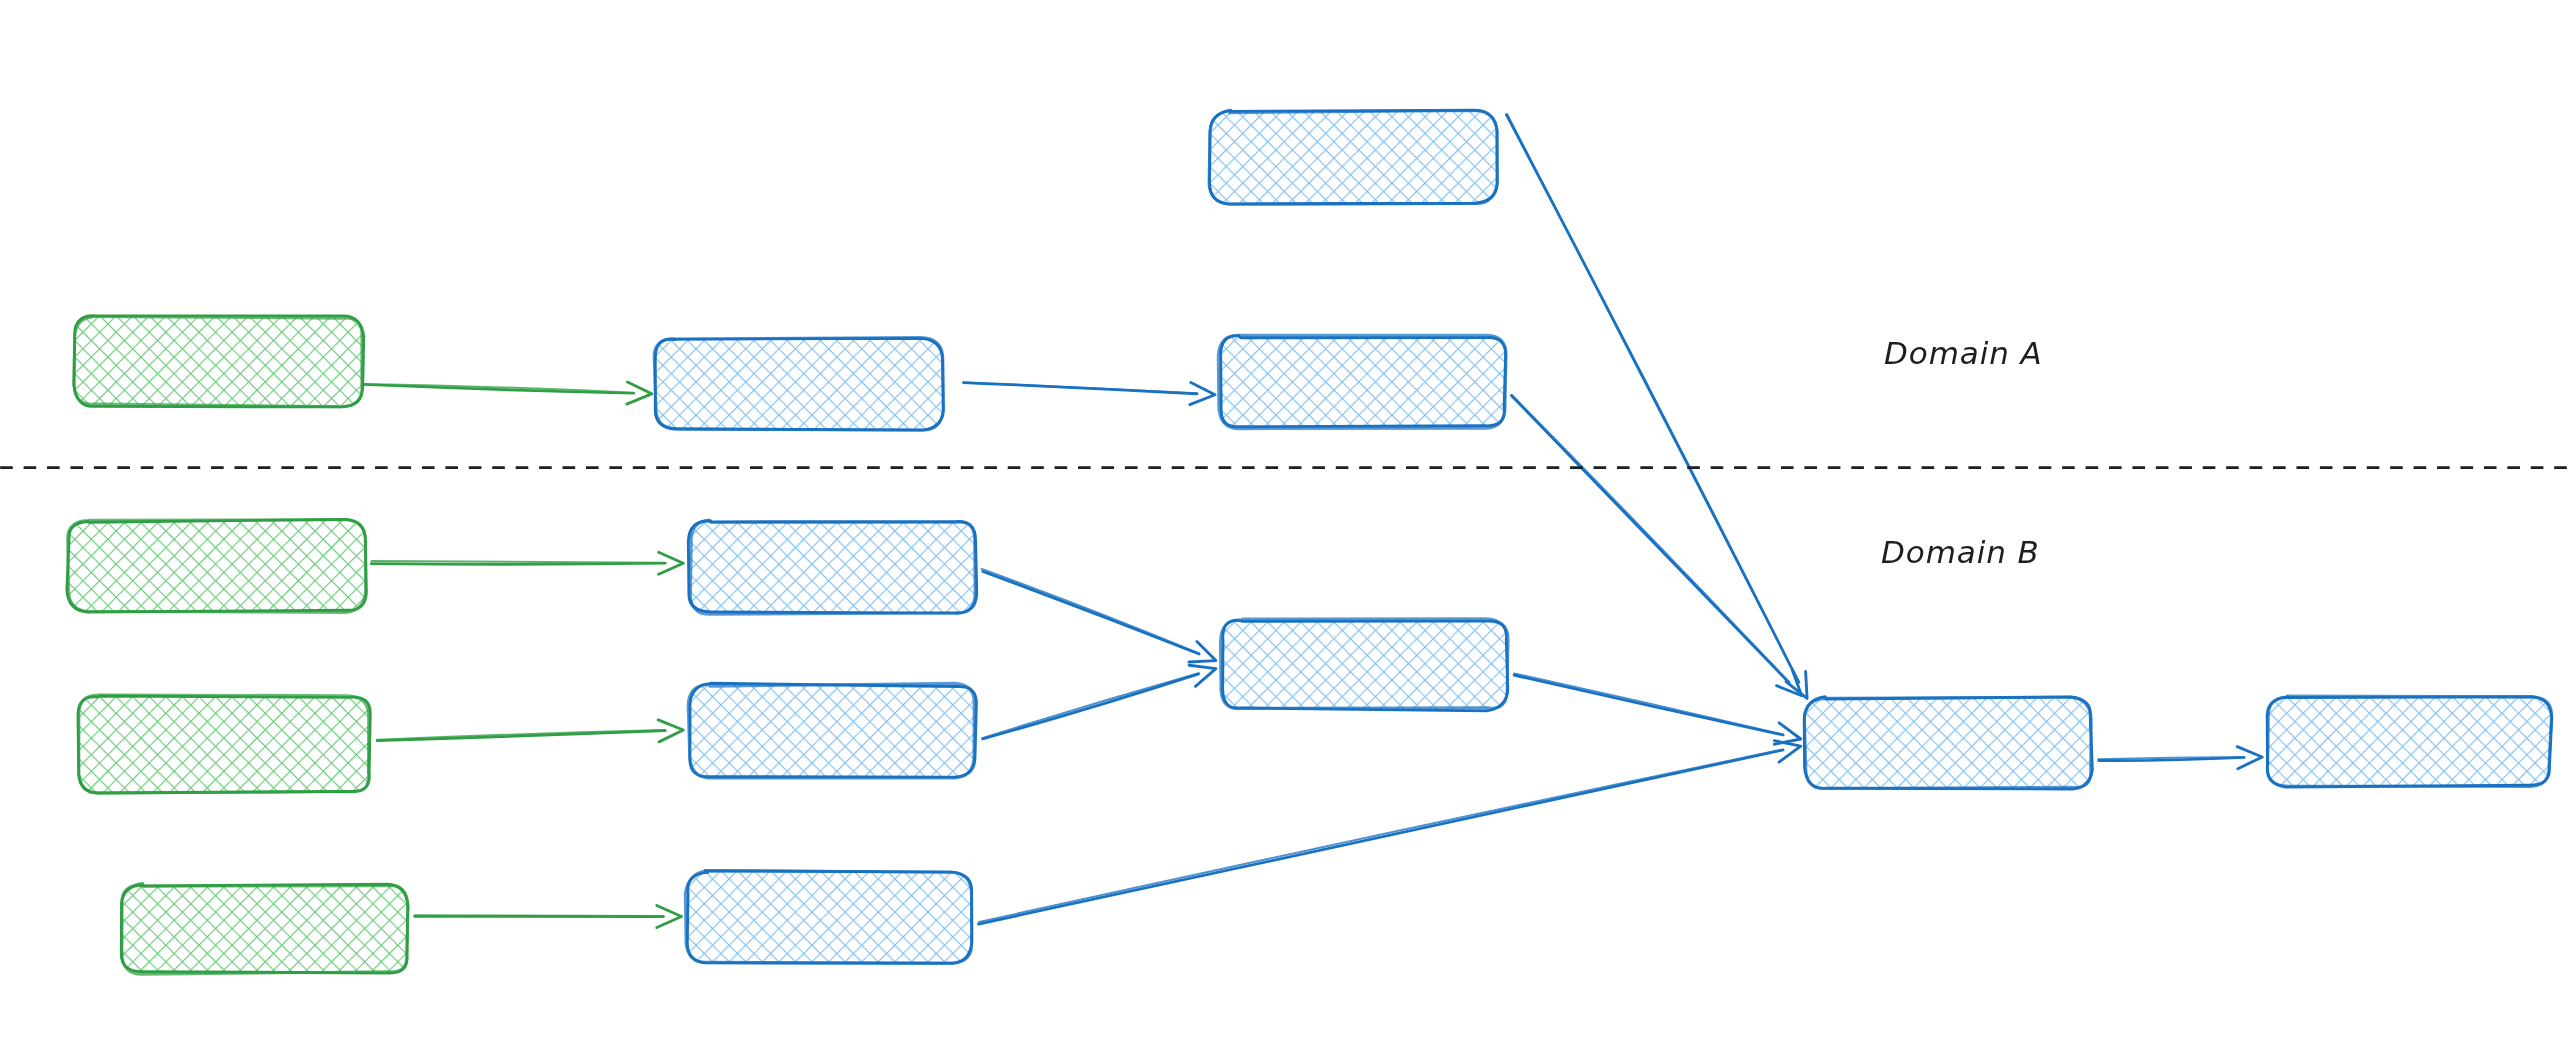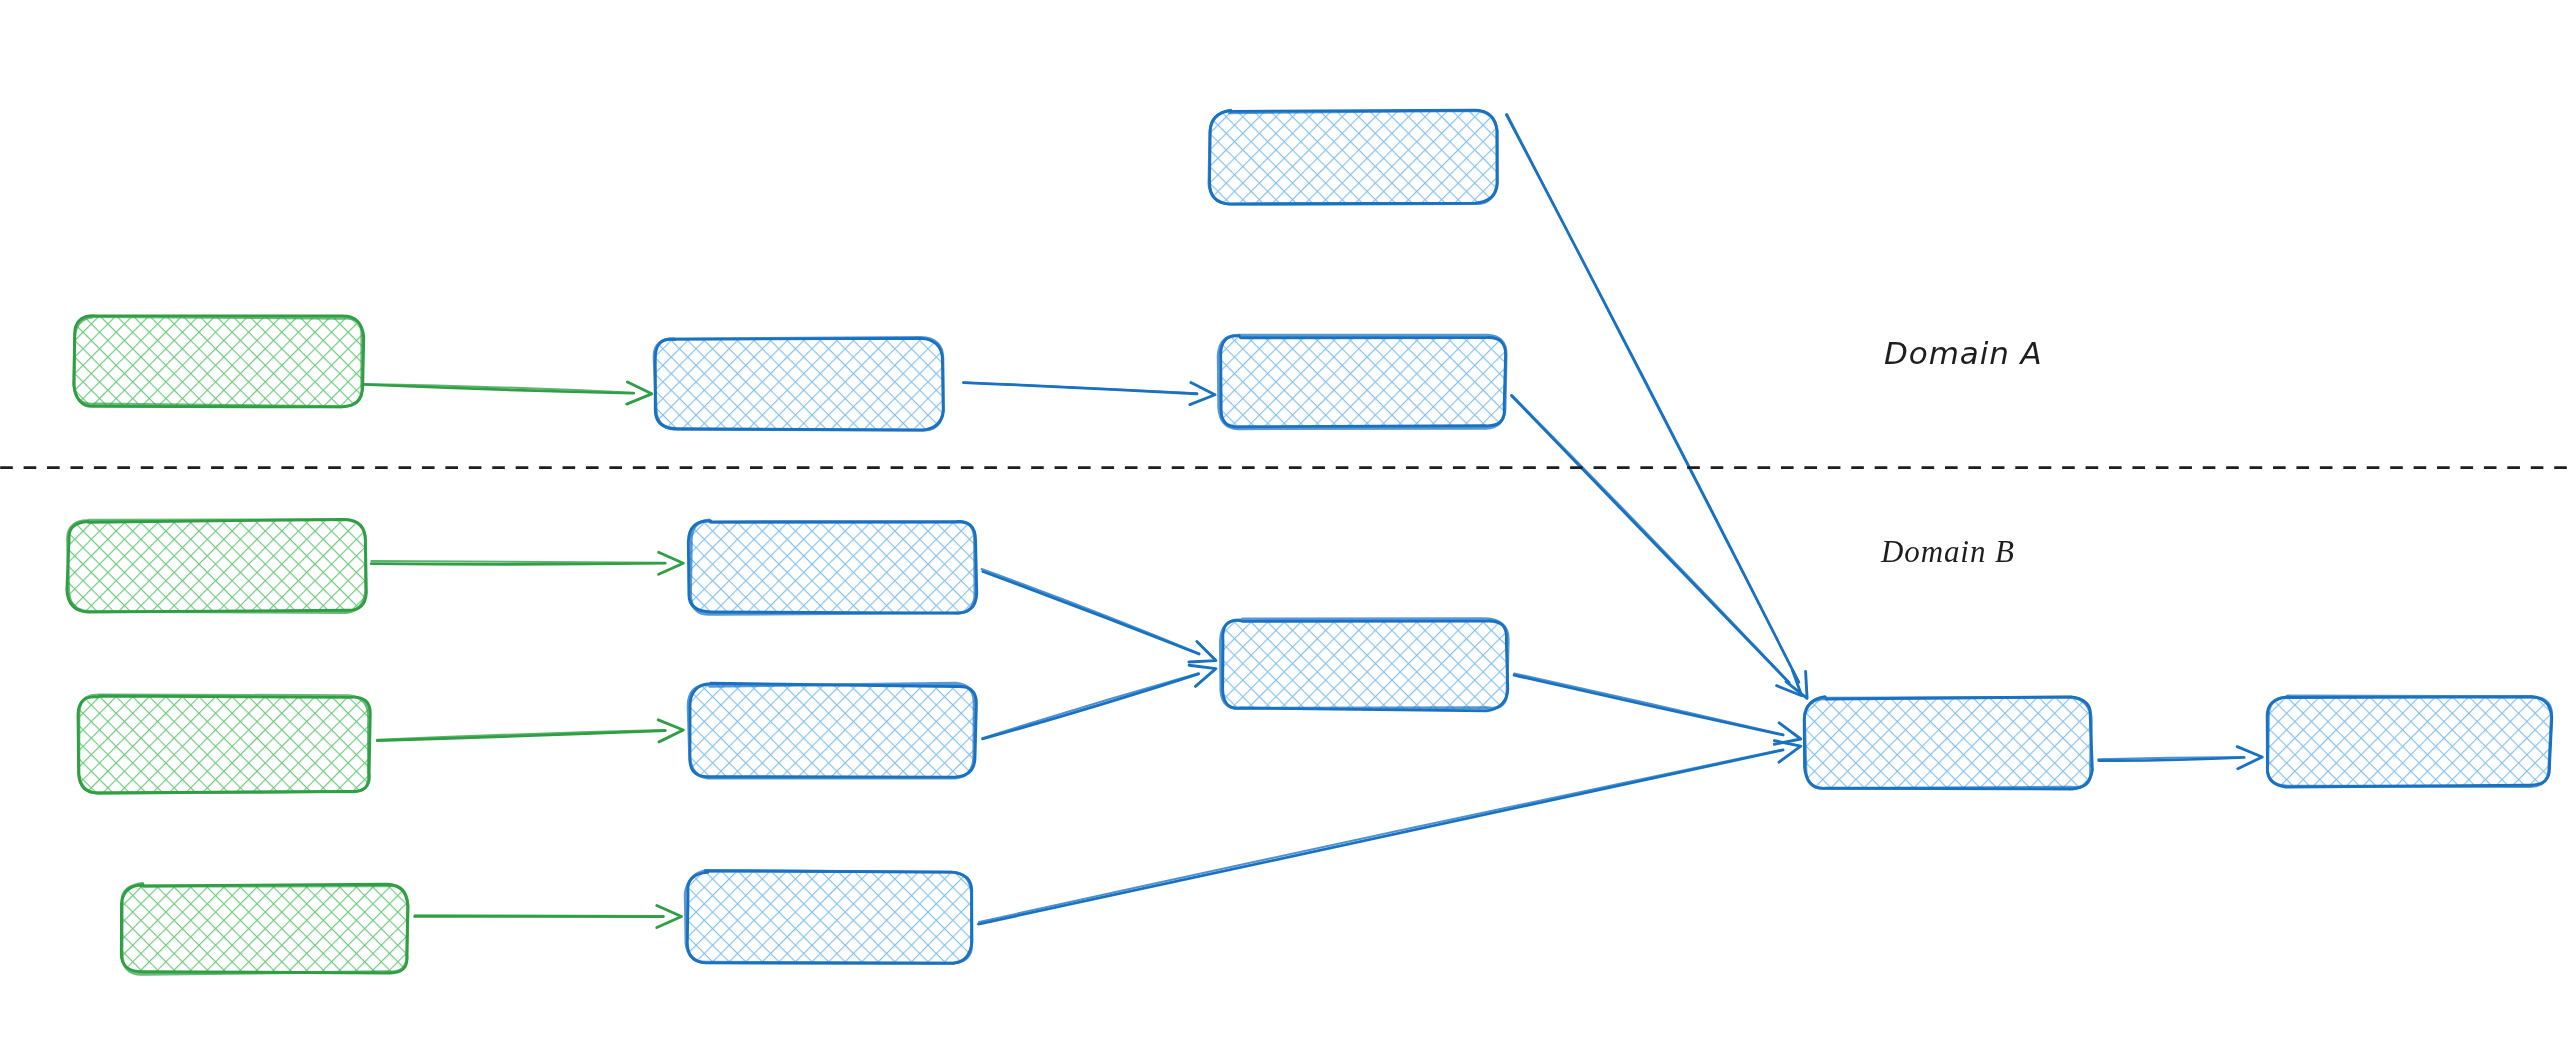--- a/index.html
+++ b/index.html
@@ -232,16 +232,16 @@
           <path d="M 2538.294216797408 772.1117633761372 L 2809.430723139085 773.1301435493399 Q 2831.4885232036004 774.3825309164356 2830.970738337189 793.327767748991 L 2828.109447586816 850.3415028733667 Q 2828.967349000834 872.492671391787 2806.1454725653866 872.8189581680577 L 2536.4417445812373 871.9961425388698 Q 2513.25657047322 871.0639951491263 2516.22265771199 848.2251087472308 L 2516.83454271527 796.1101932137739 Q 2516.4562152832746 774.6414510345552 2536.180351310503 773.5621728663798 Z" fill="none" stroke="#1971c2" stroke-width="3.2" stroke-linecap="round" stroke-linejoin="round" opacity="0.72"></path>
         </g>
       </g>
     <g id="divider-layer">
         <line x1="0" y1="519" x2="2858" y2="519" stroke="#1e1e1e" stroke-width="3" stroke-dasharray="14 12"></line>
       </g>
   </svg>
 
   <div class="domain-label" id="label-domain-a" style="left: 1884px; top: 335px;">Domain A</div>
 
-  <div class="domain-label" id="label-domain-b" style="left: 1881px; top: 534px; font-family: Liberation Serif, serif;">Domain B</div>
+  <div class="domain-label" id="label-domain-b" style="left: 1881px; top: 534px;">Domain B</div>
 
 </div>
 
 
 </body></html>

